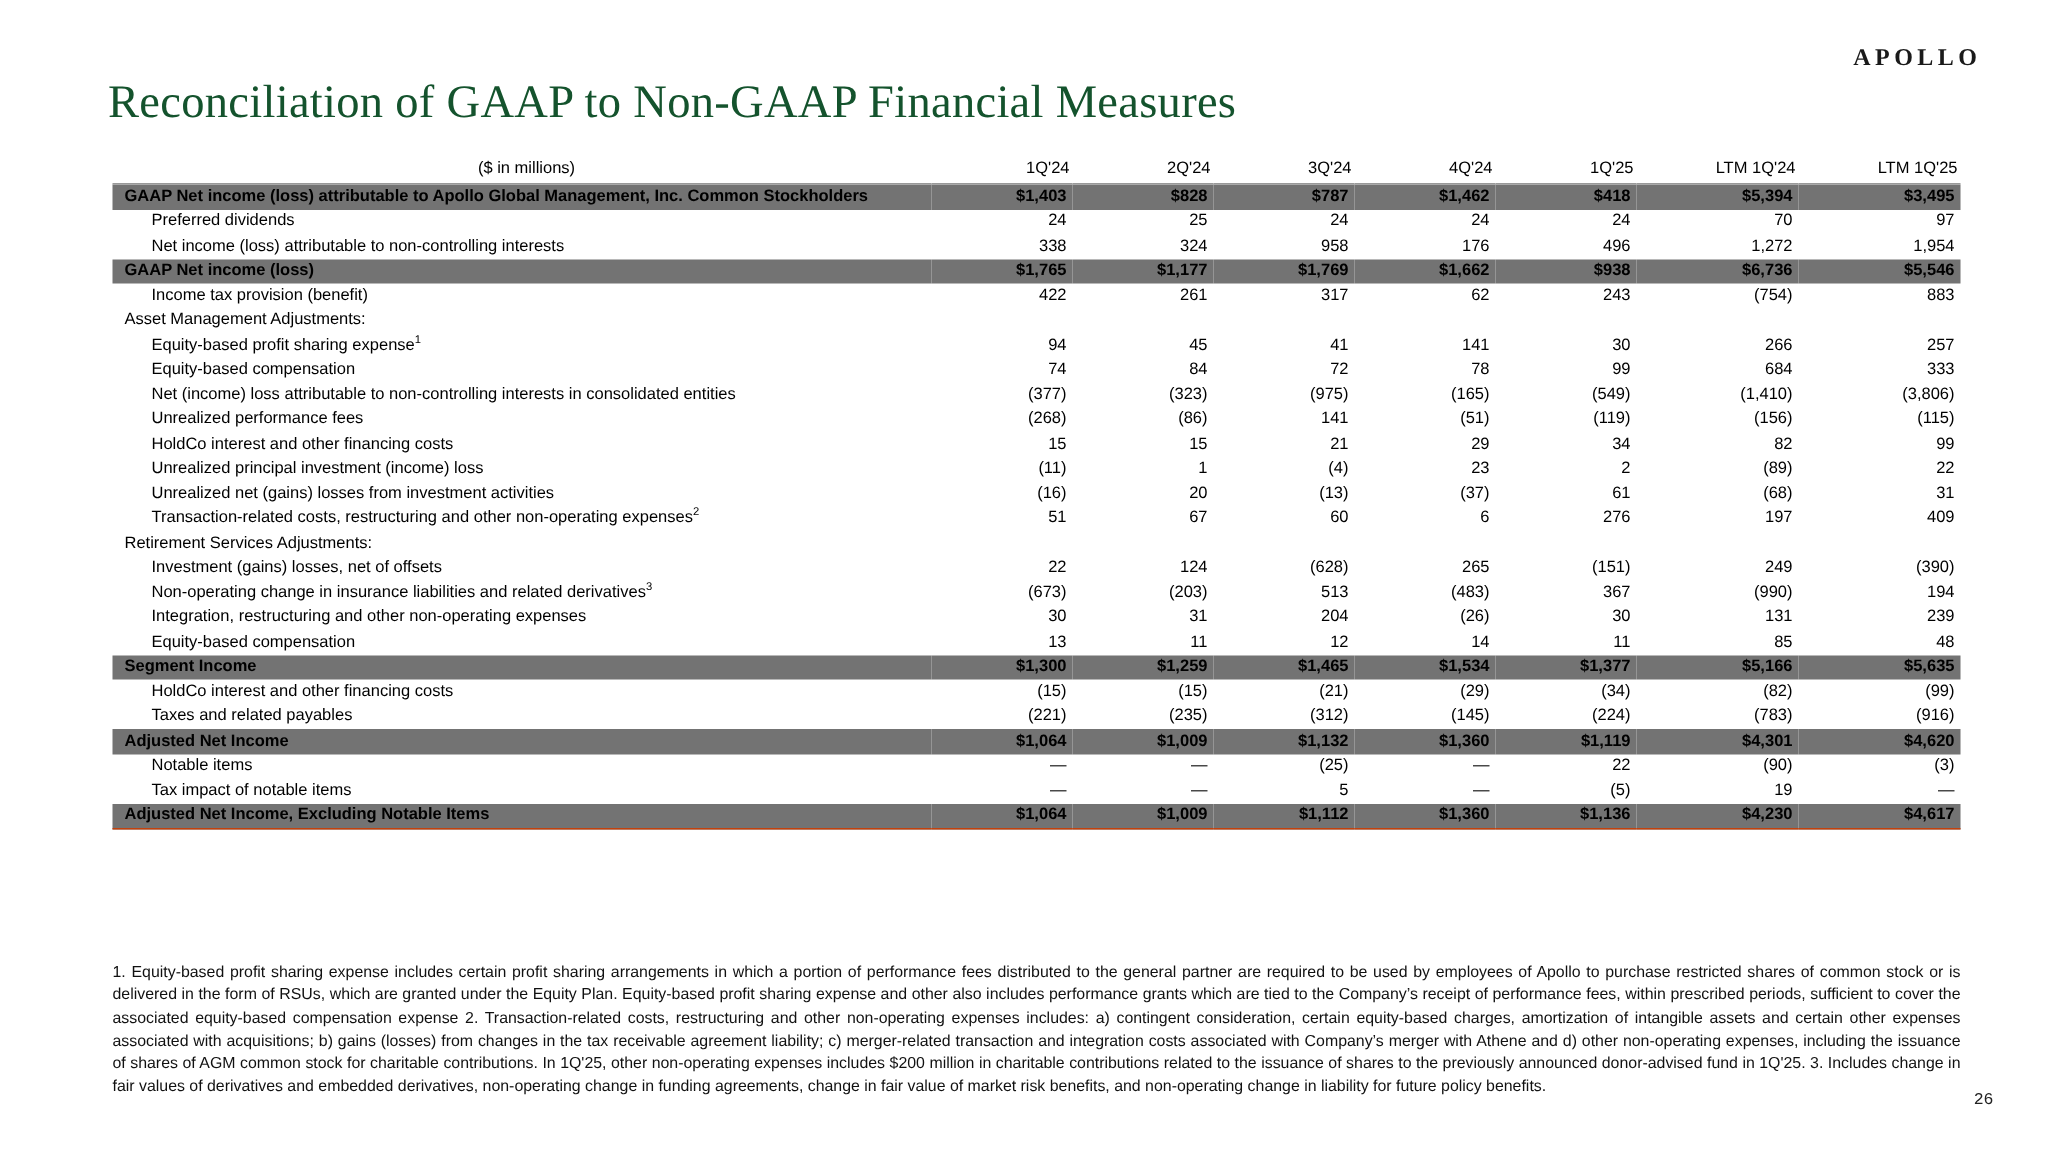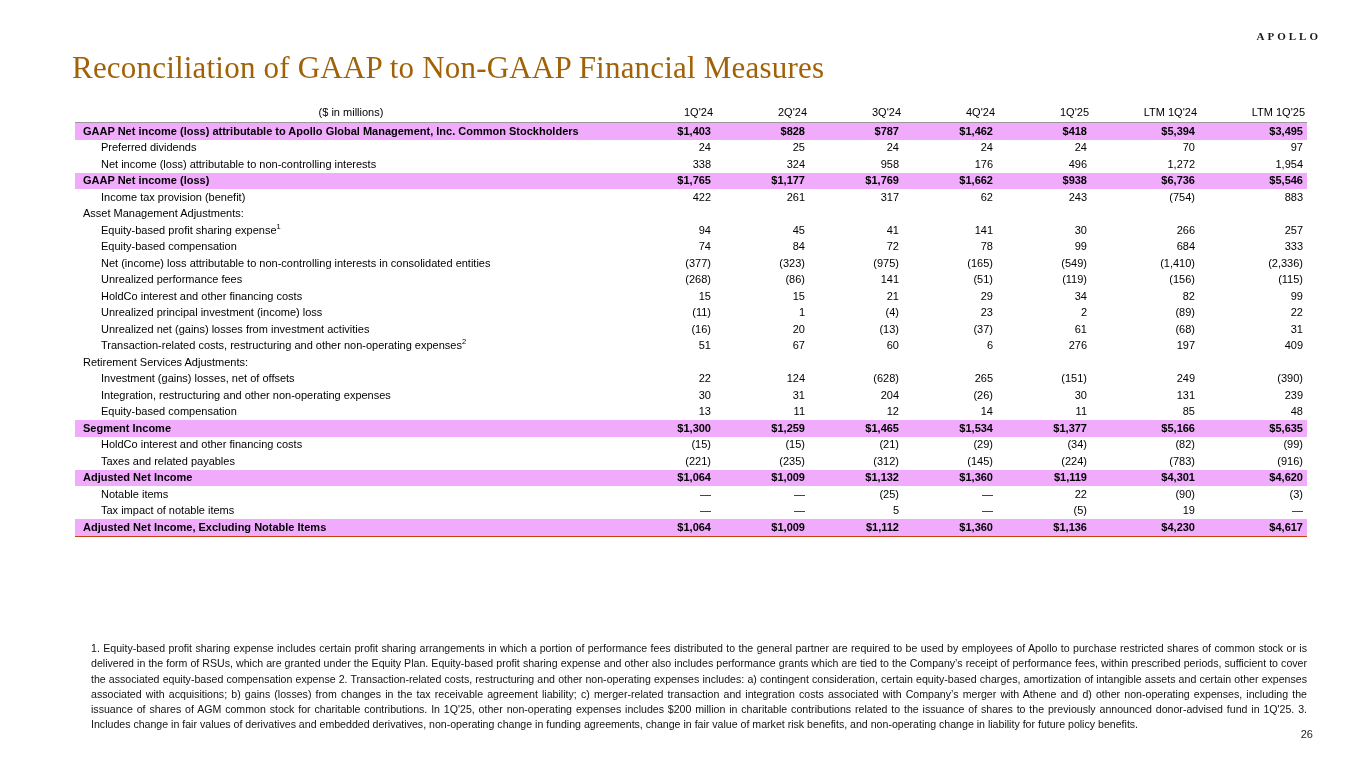--- a/index.html
+++ b/index.html
@@ -7,27 +7,27 @@
     width: 1365px; height: 768px;
     background: #ffffff;
     font-family: "Liberation Sans", sans-serif;
     color: #000;
     position: relative;
     overflow: hidden;
   }
   .logo {
     position: absolute; top: 30px; right: 44px;
     font-family: "Liberation Serif", serif;
-    font-size: 11px; font-weight: bold;
+    font-size: 16px; font-weight: bold;
     letter-spacing: 3px; color: #1a1a1a;
   }
   .title {
     position: absolute; top: 50px; left: 72px;
     font-family: "Liberation Serif", serif;
-    font-size: 31px; font-weight: 400; color: #a16207;
+    font-size: 31px; font-weight: 400; color: #14532d;
     margin: 0; letter-spacing: 0.2px;
   }
   .table-wrap {
     position: absolute; top: 104px; left: 75px; right: 58px;
   }
   table {
     width: 100%;
     border-collapse: collapse;
     table-layout: fixed;
     font-size: 11px;
@@ -42,35 +42,35 @@
   thead th.label-col { text-align: center; padding-left: 8px; }
   thead th.num-col { text-align: right; width: 90px; }
   thead th.num-col.ltm { width: 104px; }
   tbody td {
     padding: 1.5px 2px;
     line-height: 13.5px;
     vertical-align: bottom;
   }
   td.label-col { text-align: left; padding-right: 40px; }
   td.num-col { text-align: right; padding-right: 4px; }
-  .row-total td { font-weight: bold; background: #f0abfc; }
+  .row-total td { font-weight: bold; background: #737373; }
   .row-total td.label-col { padding-left: 8px; }
   .row-section td { }
   .row-section td.label-col { padding-left: 8px; }
   .row-item td.label-col { padding-left: 26px; }
   tbody tr:last-child td { border-bottom: 1px solid #c2410c; }
   sup { font-size: 7.5px; line-height: 0; vertical-align: super; }
   .footnotes {
     position: absolute; top: 641px; left: 75px; right: 58px;
     font-size: 10.6px; line-height: 15.3px;
-    text-align: justify; color: #111; margin-left: 16px;
+    text-align: justify; color: #111;
   }
   .page-number {
-    position: absolute; top: 728px; right: 52px;
-    font-size: 11px; color: #222;
+    position: absolute; top: 728px; right: 36px;
+    font-size: 11px; color: #222; font-family: Liberation Mono, monospace;
   }
 </style>
 </head>
 <body>
 
 <div class="slide">
   <div class="logo">APOLLO</div>
   <h1 class="title">Reconciliation of GAAP to Non-GAAP Financial Measures</h1>
 
   <div class="table-wrap">
@@ -169,21 +169,21 @@
             <td class="num-col">333</td>
           </tr>
           <tr class="row-item">
             <td class="label-col">Net (income) loss attributable to non-controlling interests in consolidated entities</td>
             <td class="num-col">(377)</td>
             <td class="num-col">(323)</td>
             <td class="num-col">(975)</td>
             <td class="num-col">(165)</td>
             <td class="num-col">(549)</td>
             <td class="num-col">(1,410)</td>
-            <td class="num-col">(2,336)</td>
+            <td class="num-col">(3,806)</td>
           </tr>
           <tr class="row-item">
             <td class="label-col">Unrealized performance fees</td>
             <td class="num-col">(268)</td>
             <td class="num-col">(86)</td>
             <td class="num-col">141</td>
             <td class="num-col">(51)</td>
             <td class="num-col">(119)</td>
             <td class="num-col">(156)</td>
             <td class="num-col">(115)</td>
@@ -240,20 +240,30 @@
           </tr>
           <tr class="row-item">
             <td class="label-col">Investment (gains) losses, net of offsets</td>
             <td class="num-col">22</td>
             <td class="num-col">124</td>
             <td class="num-col">(628)</td>
             <td class="num-col">265</td>
             <td class="num-col">(151)</td>
             <td class="num-col">249</td>
             <td class="num-col">(390)</td>
+          </tr>
+          <tr class="row-item">
+            <td class="label-col">Non-operating change in insurance liabilities and related derivatives<sup>3</sup></td>
+            <td class="num-col">(673)</td>
+            <td class="num-col">(203)</td>
+            <td class="num-col">513</td>
+            <td class="num-col">(483)</td>
+            <td class="num-col">367</td>
+            <td class="num-col">(990)</td>
+            <td class="num-col">194</td>
           </tr>
           <tr class="row-item">
             <td class="label-col">Integration, restructuring and other non-operating expenses</td>
             <td class="num-col">30</td>
             <td class="num-col">31</td>
             <td class="num-col">204</td>
             <td class="num-col">(26)</td>
             <td class="num-col">30</td>
             <td class="num-col">131</td>
             <td class="num-col">239</td>

